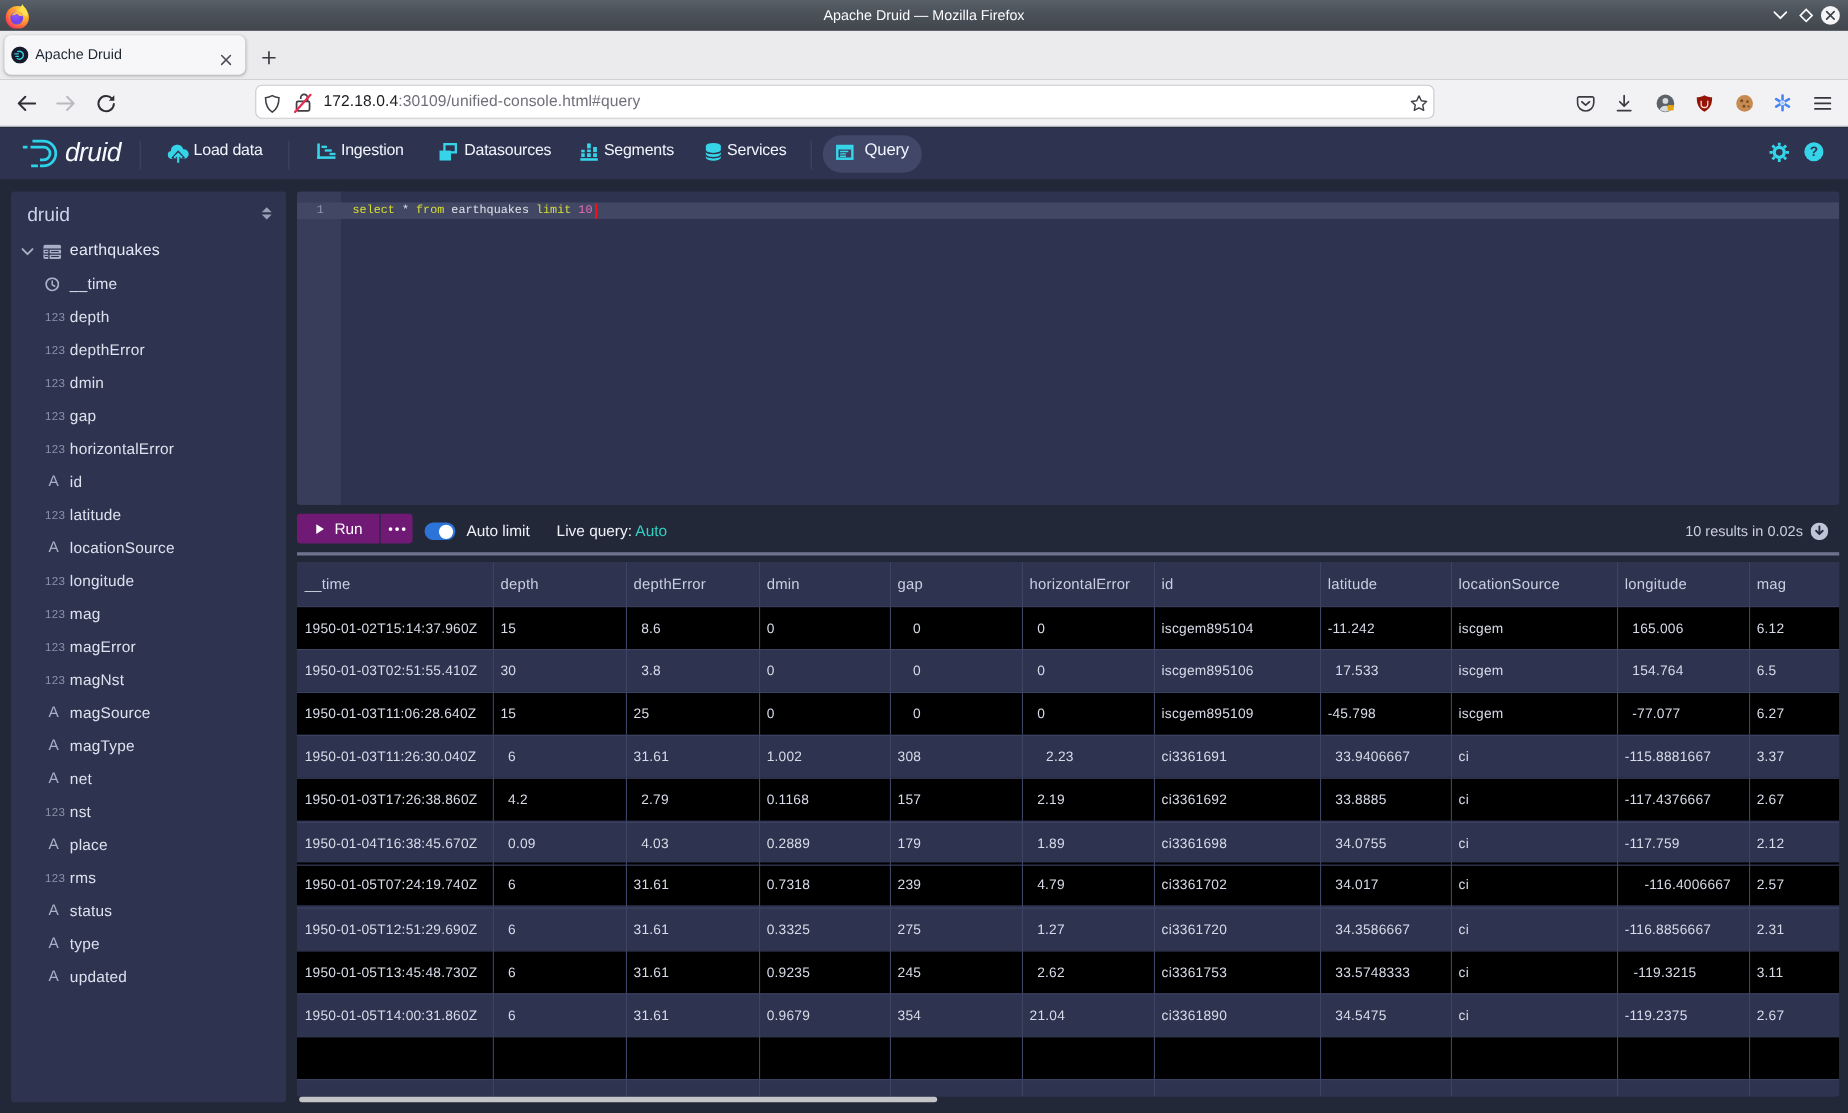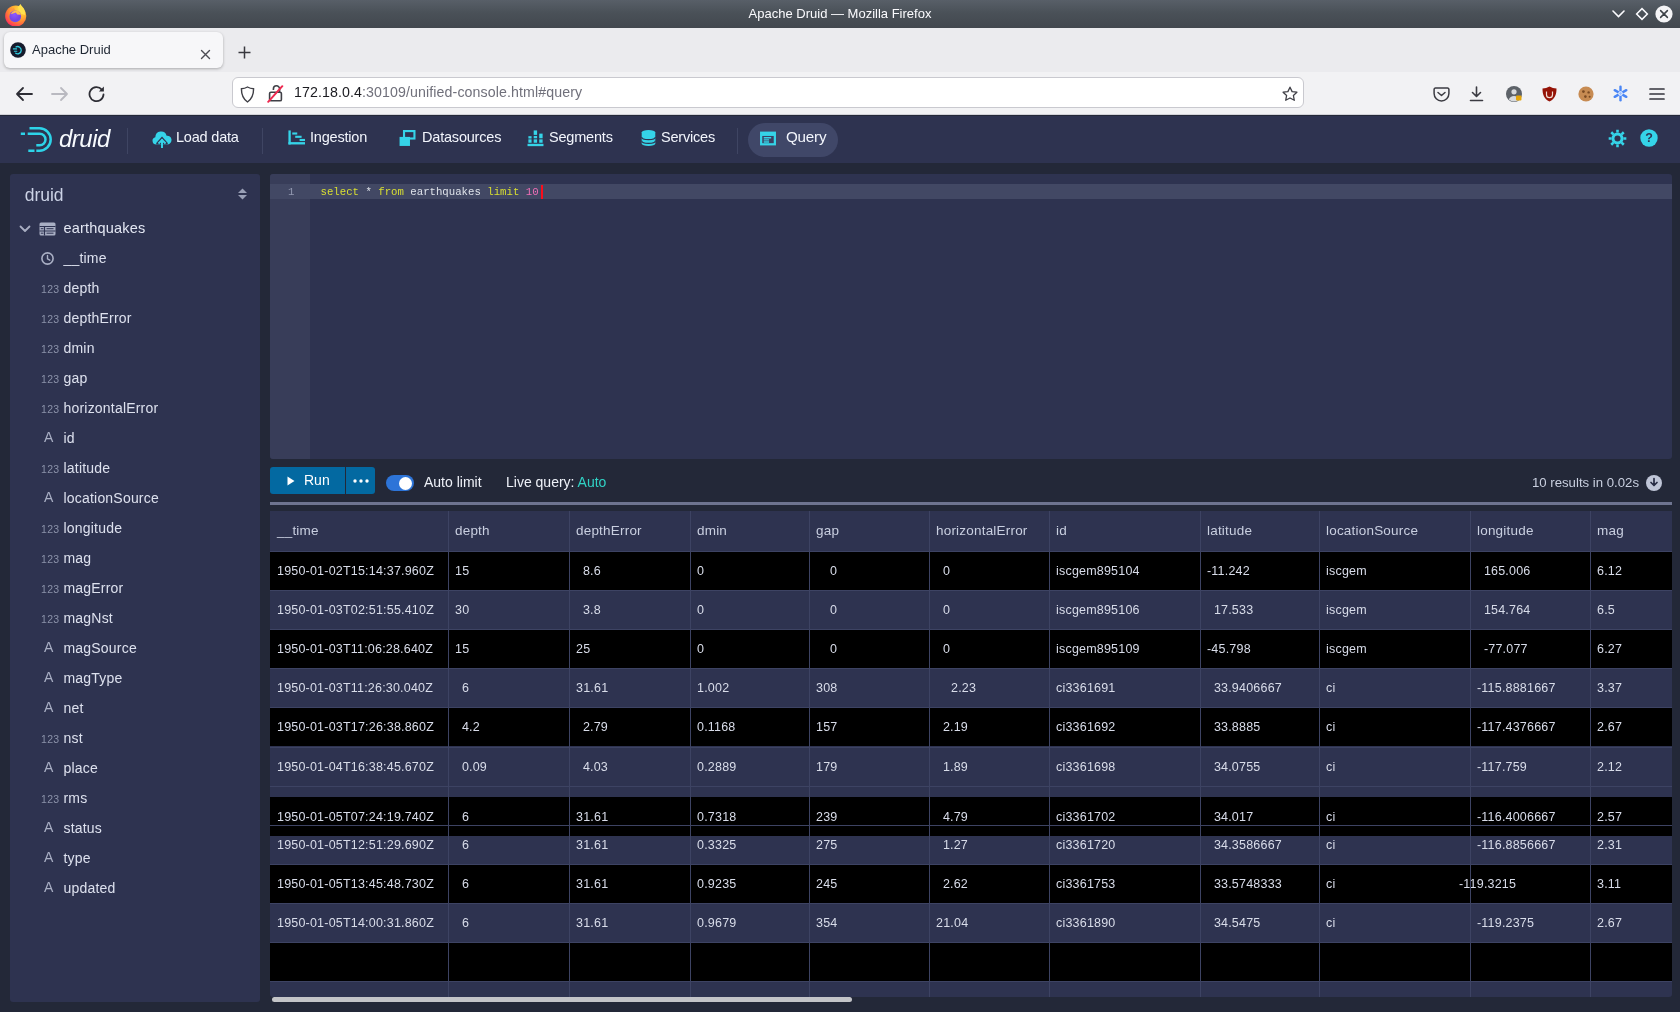--- a/index.html
+++ b/index.html
@@ -35,21 +35,21 @@
 #editor{left:270px;top:174px;width:1402px;height:285px;background:#2e3350;border-radius:3px;overflow:hidden;}
 #gutter{left:0;top:0;width:40px;height:285px;background:#383d59;}
 #aline{left:0;top:10px;width:1402px;height:15px;background:#424864;}
 #code{left:50.5px;top:11.5px;font-family:"Liberation Mono",monospace;font-size:10.7px;
   line-height:13px;white-space:pre;color:#dfe3ea;}
 #lnum{left:18px;top:11.5px;font-family:"Liberation Mono",monospace;font-size:10.7px;line-height:13px;color:#9298b0;}
 .kw{color:#d9df31;}
 .num{color:#ef6eb7;}
 #cursor{left:270.5px;top:10.5px;width:2px;height:14px;background:#fb0d1b;}
 
-.btn{position:absolute;background:#0369a1;}
+.btn{position:absolute;background:#701a75;}
 #runbtn{left:270px;top:467px;width:75px;height:27px;border-radius:3px 0 0 3px;}
 #morebtn{left:346px;top:467px;width:29px;height:27px;border-radius:0 3px 3px 0;}
 #runbtn .lbl{position:absolute;left:34px;top:5px;font-size:14px;color:#fff;}
 #toggle{left:386px;top:475px;width:28px;height:16px;background:#2d74d8;border-radius:8px;}
 #knob{left:399px;top:476.5px;width:13px;height:13px;background:#fff;border-radius:50%;}
 .runtext{position:absolute;top:474px;font-size:14px;color:#eef1f8;}
 #splitter{left:270px;top:502px;width:1402px;height:3px;background:#6e7490;}
 
 #rtable{left:270px;top:511px;width:1402px;height:486px;background:#2e3350;
   border-radius:0 0 3px 3px;overflow:hidden;}
@@ -470,31 +470,31 @@
 <div class="cell" style="left:299px;padding-left:13.9px">4.03</div>
 <div class="cell" style="left:420px;padding-left:7.0px">0.2889</div>
 <div class="cell" style="left:539px;padding-left:7.0px">179</div>
 <div class="cell" style="left:659px;padding-left:13.9px">1.89</div>
 <div class="cell" style="left:779px">ci3361698</div>
 <div class="cell" style="left:930px;padding-left:13.9px">34.0755</div>
 <div class="cell" style="left:1049px">ci</div>
 <div class="cell" style="left:1200px;padding-left:7.0px">-117.759</div>
 <div class="cell" style="left:1320px;padding-left:7.0px">2.12</div>
 </div>
-<div class="trow odd" style="top:286px;height:39.1px">
+<div class="trow odd" style="top:273px;height:39.1px">
 <div class="cell" style="left:0px">1950-01-05T07:24:19.740Z</div>
 <div class="cell" style="left:178px;padding-left:13.9px">6</div>
 <div class="cell" style="left:299px;padding-left:7.0px">31.61</div>
 <div class="cell" style="left:420px;padding-left:7.0px">0.7318</div>
 <div class="cell" style="left:539px;padding-left:7.0px">239</div>
 <div class="cell" style="left:659px;padding-left:13.9px">4.79</div>
 <div class="cell" style="left:779px">ci3361702</div>
 <div class="cell" style="left:930px;padding-left:13.9px">34.017</div>
 <div class="cell" style="left:1049px">ci</div>
-<div class="cell" style="left:1200px;padding-left:7.0px">-116.4006667</div>
+<div class="cell" style="left:1200px;padding-left:25px">-116.4006667</div>
 <div class="cell" style="left:1320px;padding-left:7.0px">2.57</div>
 </div>
 <div class="trow" style="top:313.7px;height:39.1px">
 <div class="cell" style="left:0px">1950-01-05T12:51:29.690Z</div>
 <div class="cell" style="left:178px;padding-left:13.9px">6</div>
 <div class="cell" style="left:299px;padding-left:7.0px">31.61</div>
 <div class="cell" style="left:420px;padding-left:7.0px">0.3325</div>
 <div class="cell" style="left:539px;padding-left:7.0px">275</div>
 <div class="cell" style="left:659px;padding-left:13.9px">1.27</div>
 <div class="cell" style="left:779px">ci3361720</div>
@@ -506,21 +506,21 @@
 <div class="trow odd" style="top:352.8px;height:39.1px">
 <div class="cell" style="left:0px">1950-01-05T13:45:48.730Z</div>
 <div class="cell" style="left:178px;padding-left:13.9px">6</div>
 <div class="cell" style="left:299px;padding-left:7.0px">31.61</div>
 <div class="cell" style="left:420px;padding-left:7.0px">0.9235</div>
 <div class="cell" style="left:539px;padding-left:7.0px">245</div>
 <div class="cell" style="left:659px;padding-left:13.9px">2.62</div>
 <div class="cell" style="left:779px">ci3361753</div>
 <div class="cell" style="left:930px;padding-left:13.9px">33.5748333</div>
 <div class="cell" style="left:1049px">ci</div>
-<div class="cell" style="left:1168px;padding-left:21px">-119.3215</div>
+<div class="cell" style="left:1194px;padding-left:21px">-119.3215</div>
 <div class="cell" style="left:1320px;padding-left:7.0px">3.11</div>
 </div>
 <div class="trow" style="top:391.9px;height:39.1px">
 <div class="cell" style="left:0px">1950-01-05T14:00:31.860Z</div>
 <div class="cell" style="left:178px;padding-left:13.9px">6</div>
 <div class="cell" style="left:299px;padding-left:7.0px">31.61</div>
 <div class="cell" style="left:420px;padding-left:7.0px">0.9679</div>
 <div class="cell" style="left:539px;padding-left:7.0px">354</div>
 <div class="cell" style="left:659px;padding-left:7.0px">21.04</div>
 <div class="cell" style="left:779px">ci3361890</div>

